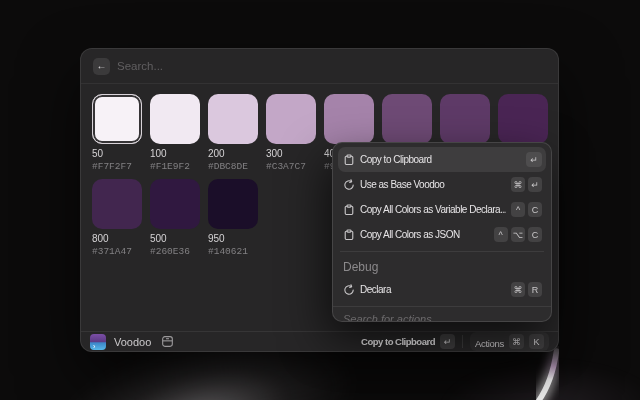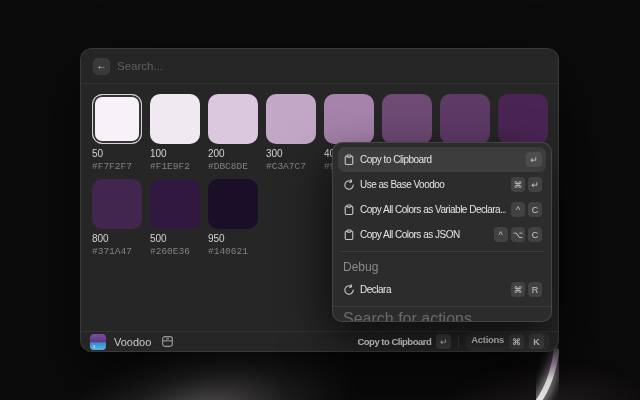--- a/index.html
+++ b/index.html
@@ -29,39 +29,39 @@
   .app-icon { width:16px; height:16px; border-radius:4px; position:relative; overflow:hidden;
     background:linear-gradient(180deg,#7b4ea6 0%,#5d3b85 48%,#3d86c8 55%,#56b7e8 100%); }
   .app-icon span { position:absolute; left:3px; bottom:0px; color:#fff; font-size:7px; }
   .app-name { margin-left:8px; font-size:11px; color:#cbc9cb; }
   .save-ic { margin-left:10px; display:flex; }
   .footer-right { margin-left:auto; display:flex; align-items:center; gap:5px; }
   .primary-label { font-size:9.5px; letter-spacing:-0.5px; font-weight:bold; color:#edebed; }
   .kbd { min-width:15px; height:15px; padding:0 2px; background:#403f40; border-radius:4px;
     font-size:9px; color:#d3d1d3; display:flex; align-items:center; justify-content:center; }
   .v-sep { width:1px; height:13px; background:#3e3d3e; margin:0 2px; }
-  .actions-group { display:flex; align-items:flex-start; gap:5px; background:rgba(255,255,255,0.045);
-    padding:2px 5px; border-radius:6px;font-weight:bold; }
+  .actions-group { display:flex; align-items:flex-end; gap:5px; background:rgba(255,255,255,0.045);
+    padding:2px 5px; border-radius:6px; }
   .actions-label { font-size:9.5px; letter-spacing:-0.3px; color:#d9d7d9; }
   .menu { position:absolute; left:332px; top:142px; width:220px; height:180px; background:#2d2c2d;
     border-radius:10px; border:1px solid rgba(255,255,255,0.12); box-shadow:-6px 18px 45px rgba(0,0,0,0.65);
     display:flex; flex-direction:column; overflow:hidden; }
   .menu-body { padding:4px 5px; flex:1; }
   .menu-item { height:25px; display:flex; align-items:center; gap:5px; padding:0 4px 0 5px; border-radius:7px; }
   .menu-item.selected { background:#3e3d3e; }
   .mi-label { font-size:10px; letter-spacing:-0.5px; color:#e6e4e6; white-space:nowrap; overflow:hidden;
     text-overflow:clip; flex:1; }
   .mi-keys { display:flex; gap:3px; }
   .mkbd { min-width:14px; height:15px; padding:0 2px; background:#434243; border-radius:4px; font-size:9px;
     color:#c9c7c9; display:flex; align-items:center; justify-content:center; }
   .menu-item.selected .mkbd { background:#4e4d4e; min-width:16px; }
   .menu-divider { height:1px; background:rgba(255,255,255,0.08); margin:4px 2px; }
   .menu-section { font-size:12px; color:#8b898b; padding:4px 5px 3px; }
   .menu-search { border-top:1px solid rgba(255,255,255,0.08); height:21px; display:flex; align-items:center;
-    padding:12px 10px; font-size:16px; color:#6b696b; }
+    padding:12px 10px; font-size:11px; color:#6b696b;font-style:italic; }
   svg { display:block; }
 </style>
 </head>
 <body>
 
 <div class="stage">
   <div class="glow"></div>
   <div class="glow2"></div>
   <svg class="streak" width="640" height="400" viewBox="0 0 640 400">
     <defs>

